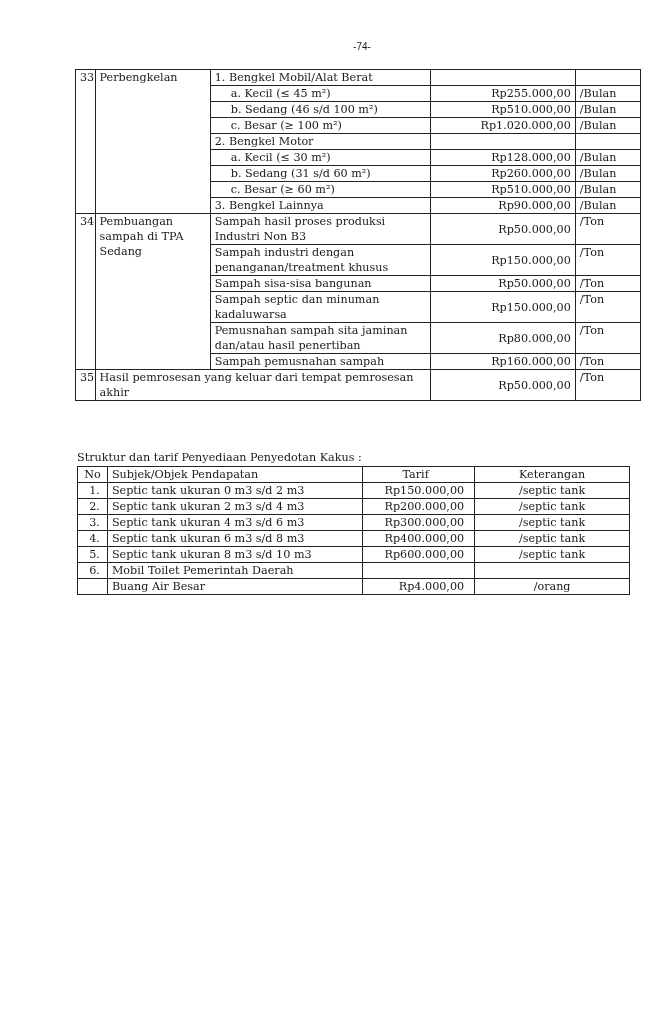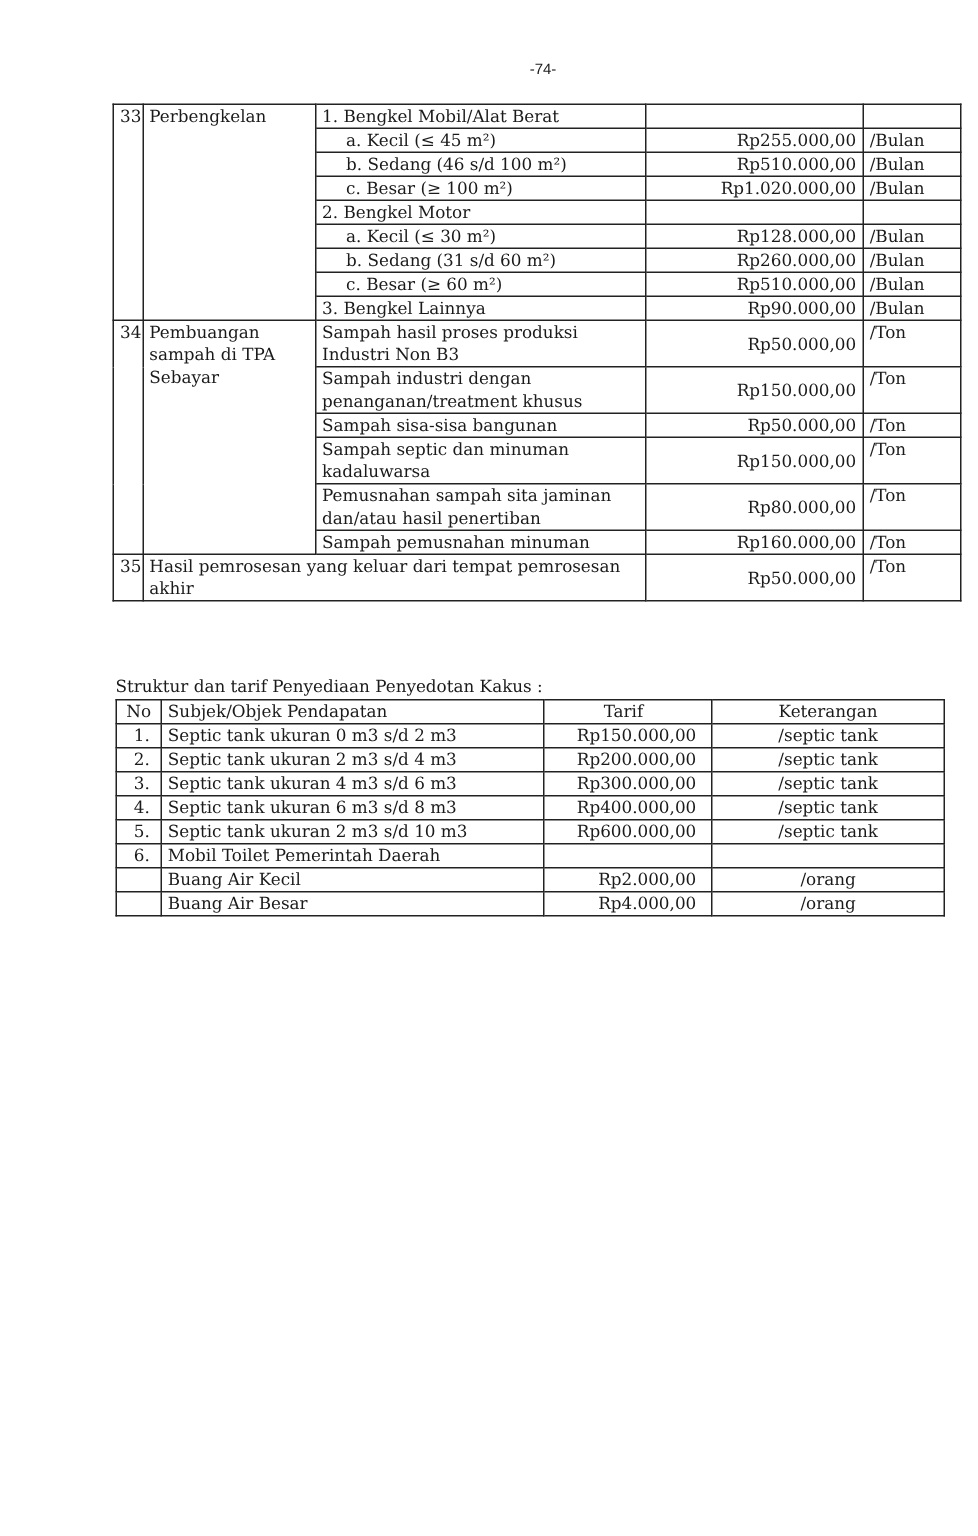--- a/index.html
+++ b/index.html
@@ -89,21 +89,21 @@
       <td class="unit">/Bulan</td>
     </tr>
     <tr>
       <td class="item">3. Bengkel Lainnya</td>
       <td class="tarif">Rp90.000,00</td>
       <td class="unit">/Bulan</td>
     </tr>
 
     <tr>
       <td class="no" rowspan="6">34</td>
-      <td class="cat" rowspan="6">Pembuangan sampah di TPA Sebayar</td>
+      <td class="cat" rowspan="6">Pembuangan sampah di TPA Sedang</td>
       <td class="item">Sampah hasil proses produksi Industri Non B3</td>
       <td class="tarif">Rp50.000,00</td>
       <td class="unit unit-top">/Ton</td>
     </tr>
     <tr>
       <td class="item">Sampah industri dengan penanganan/treatment khusus</td>
       <td class="tarif">Rp150.000,00</td>
       <td class="unit unit-top">/Ton</td>
     </tr>
     <tr>
@@ -115,21 +115,21 @@
       <td class="item">Sampah septic dan minuman kadaluwarsa</td>
       <td class="tarif">Rp150.000,00</td>
       <td class="unit unit-top">/Ton</td>
     </tr>
     <tr>
       <td class="item">Pemusnahan sampah sita jaminan dan/atau hasil penertiban</td>
       <td class="tarif">Rp80.000,00</td>
       <td class="unit unit-top">/Ton</td>
     </tr>
     <tr>
-      <td class="item">Sampah pemusnahan minuman</td>
+      <td class="item">Sampah pemusnahan sampah</td>
       <td class="tarif">Rp160.000,00</td>
       <td class="unit unit-top">/Ton</td>
     </tr>
 
     <tr>
       <td class="no">35</td>
       <td class="cat r35" colspan="2">Hasil pemrosesan yang keluar dari tempat pemrosesan akhir</td>
       <td class="tarif">Rp50.000,00</td>
       <td class="unit unit-top">/Ton</td>
     </tr>
@@ -173,36 +173,30 @@
         <td class="c-ket">/septic tank</td>
       </tr>
       <tr>
         <td class="c-no">4.</td>
         <td class="c-sub">Septic tank ukuran 6 m3 s/d 8 m3</td>
         <td class="c-tarif">Rp400.000,00</td>
         <td class="c-ket">/septic tank</td>
       </tr>
       <tr>
         <td class="c-no">5.</td>
-        <td class="c-sub">Septic tank ukuran 2 m3 s/d 10 m3</td>
+        <td class="c-sub">Septic tank ukuran 8 m3 s/d 10 m3</td>
         <td class="c-tarif">Rp600.000,00</td>
         <td class="c-ket">/septic tank</td>
       </tr>
       <tr>
         <td class="c-no">6.</td>
         <td class="c-sub">Mobil Toilet Pemerintah Daerah</td>
         <td class="c-tarif"></td>
         <td class="c-ket"></td>
       </tr>
       <tr>
         <td class="c-no"></td>
-        <td class="c-sub">Buang Air Kecil</td>
-        <td class="c-tarif">Rp2.000,00</td>
-        <td class="c-ket">/orang</td>
-      </tr>
-      <tr>
-        <td class="c-no"></td>
         <td class="c-sub">Buang Air Besar</td>
         <td class="c-tarif">Rp4.000,00</td>
         <td class="c-ket">/orang</td>
       </tr>
     </tbody>
 </table>
 
 </body></html>

